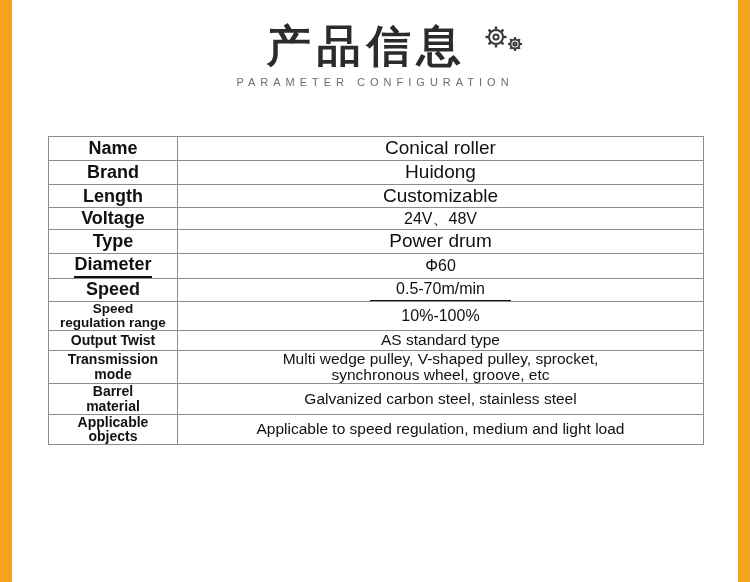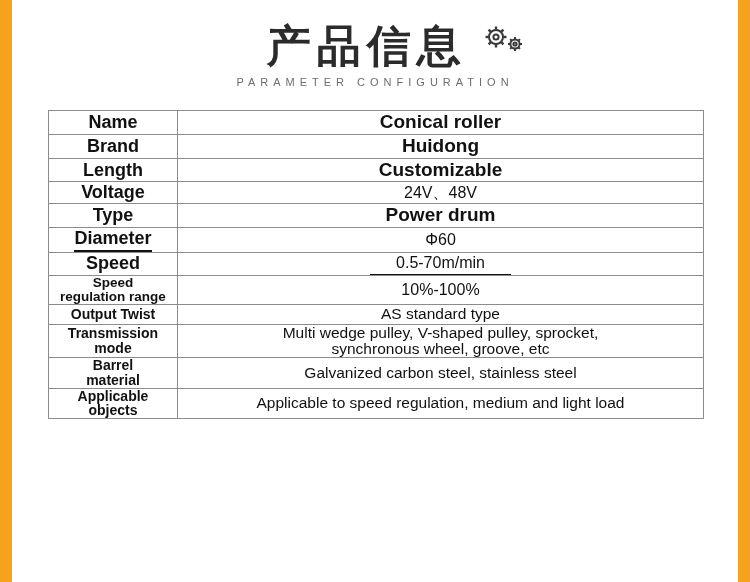--- a/index.html
+++ b/index.html
@@ -62,21 +62,21 @@
     font-size: 11px;
     letter-spacing: 5px;
     color: #6d6d6d;
     font-family: "Liberation Sans", sans-serif;
     text-align: center;
   }
 
   .table-wrap {
     position: absolute;
     left: 48px;
-    top: 110px;
+    top: 136px;
     width: 656px;
   }
   table.spec {
     border-collapse: collapse;
     width: 656px;
     table-layout: fixed;
   }
   table.spec td {
     border: 1px solid #8c8c8c;
     padding: 0;
@@ -99,21 +99,21 @@
     font-size: 13.5px;
   }
   td.value {
     text-align: center;
     color: #111111;
     font-size: 17px;
     padding: 6px 4px;
     line-height: 1.2;
   }
   td.value.bold {
-    font-weight: bold;
+    font-weight: normal;
     font-size: 19px;
   }
   td.value.med {
     font-size: 16px;
   }
   td.value.small {
     font-size: 15.5px;
   }
   .underline {
     border-bottom: 2px solid #111111;

